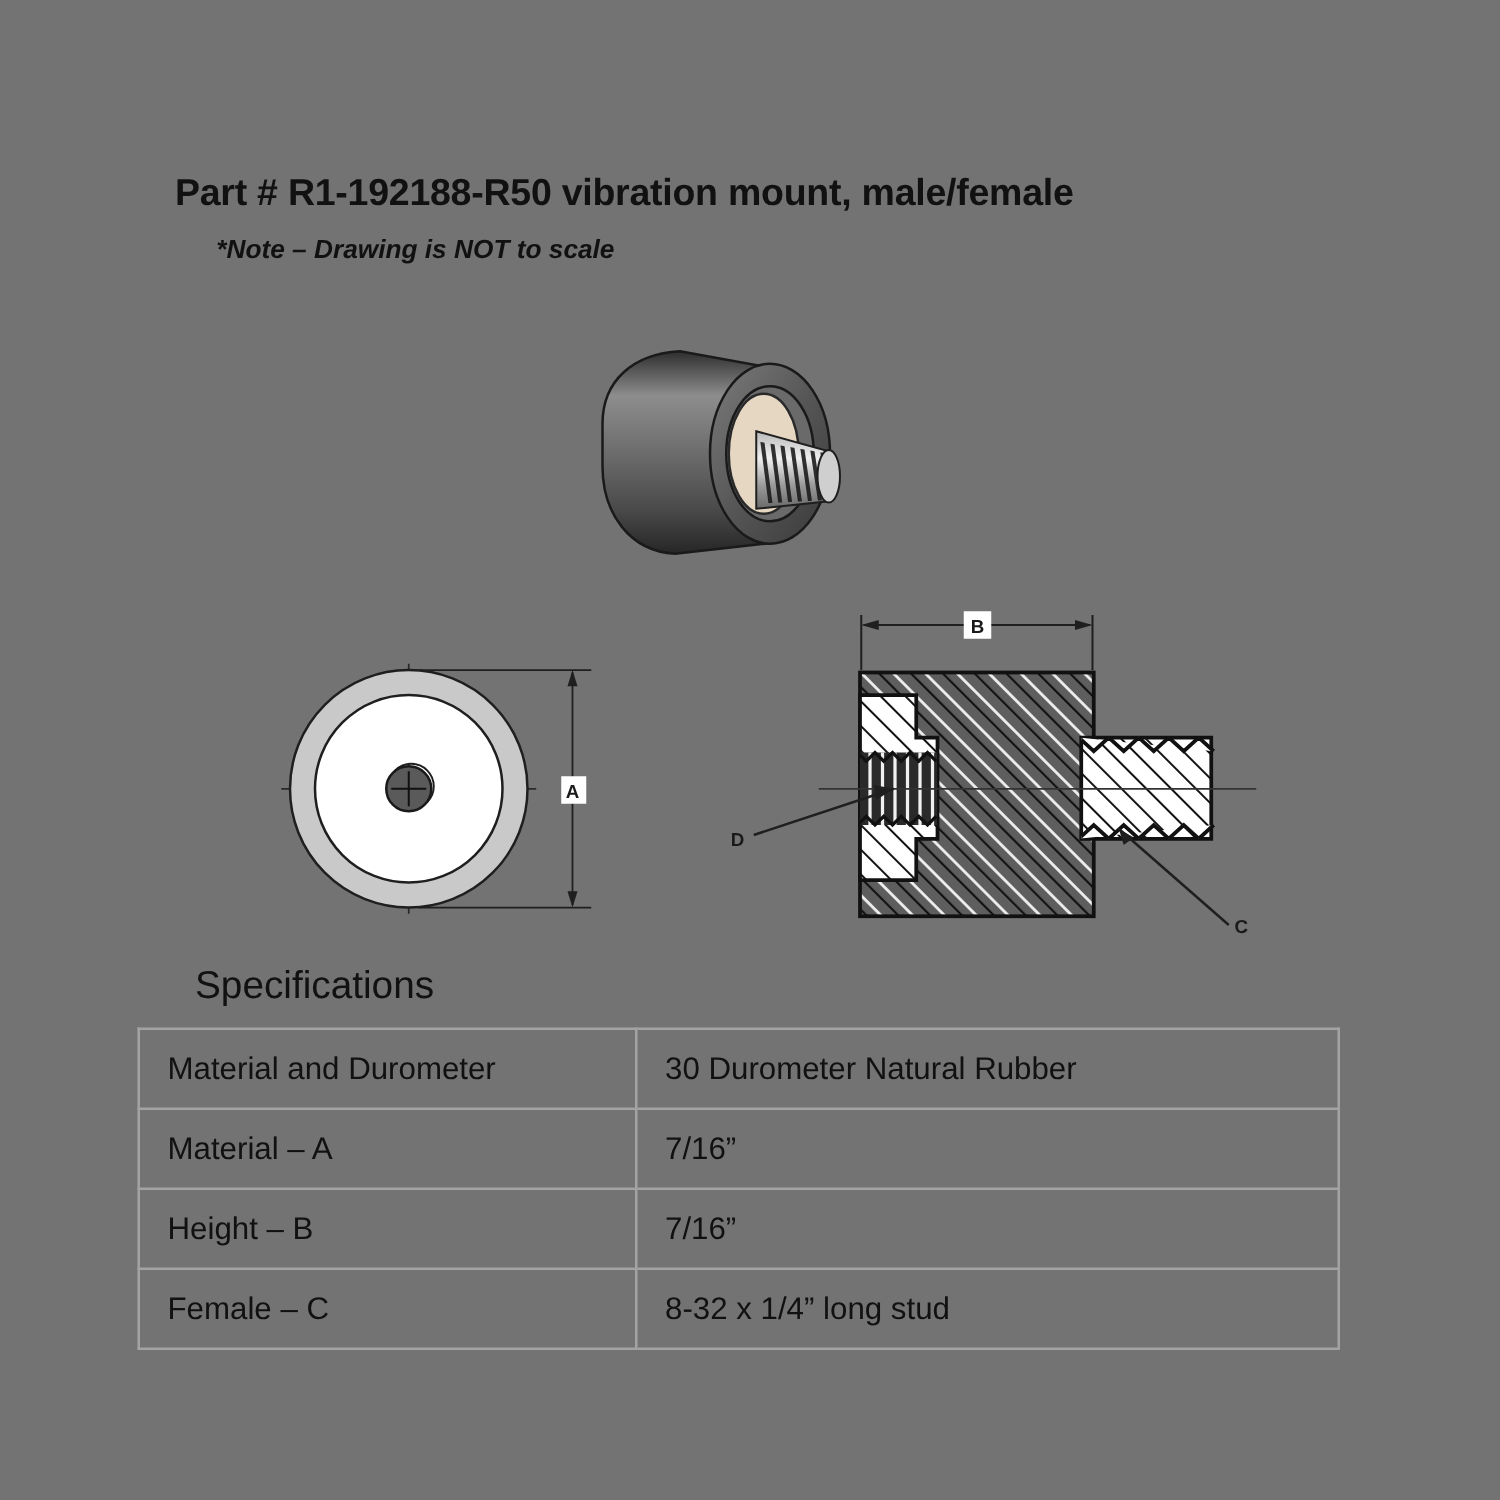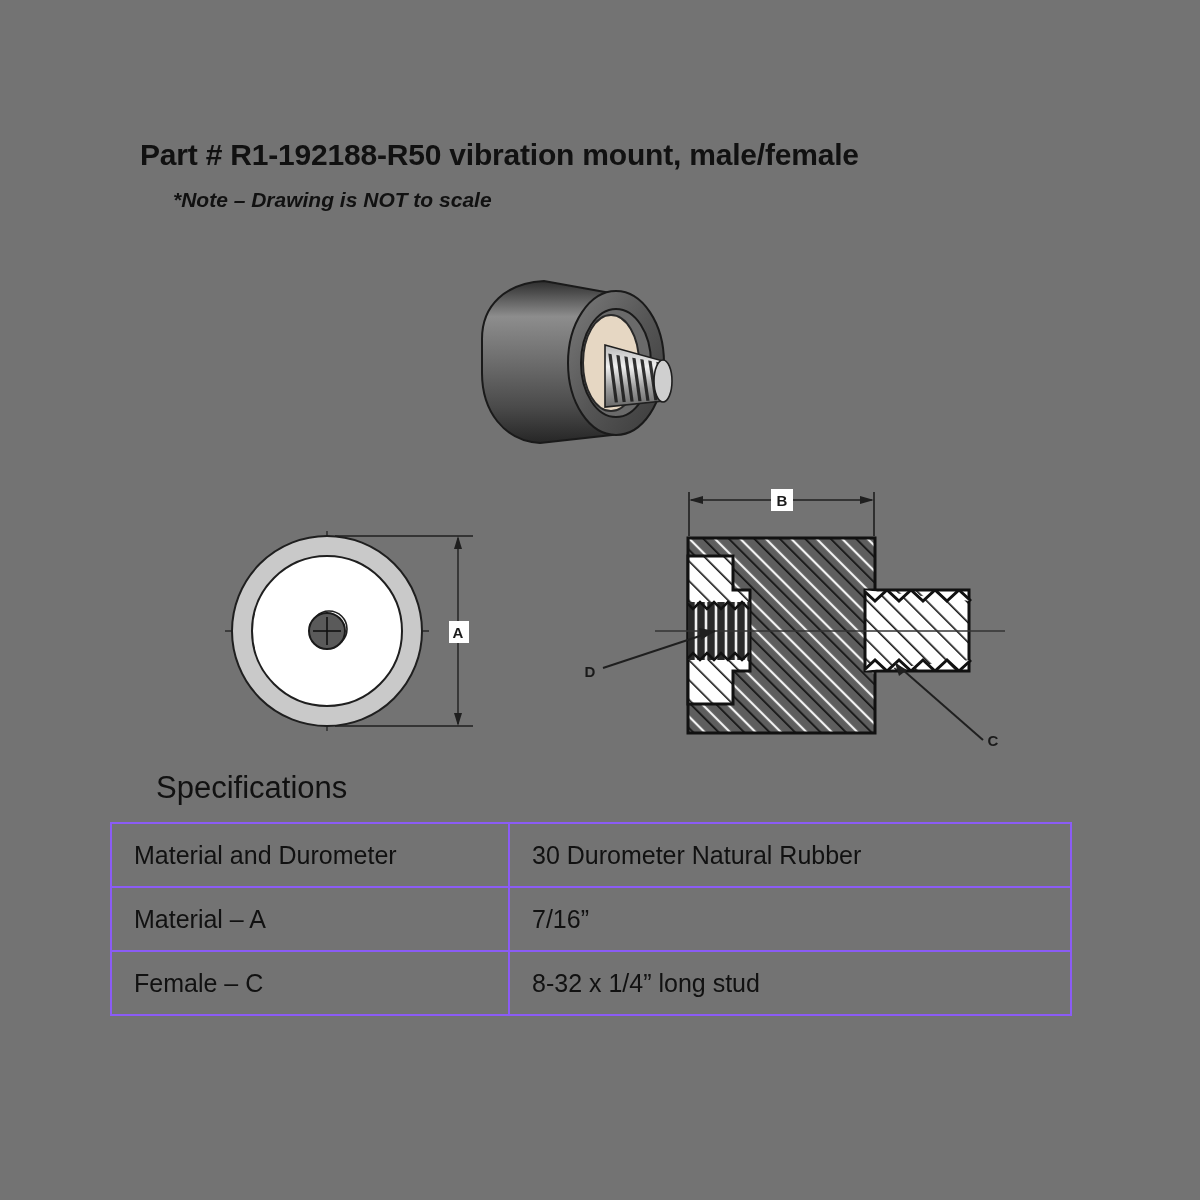--- a/index.html
+++ b/index.html
@@ -90,21 +90,21 @@
     position: absolute;
     left: 110px;
     top: 822px;
     width: 960px;
     border-collapse: collapse;
     table-layout: fixed;
   }
   #spec-table col.c1 { width: 398px; }
   #spec-table col.c2 { width: 562px; }
   #spec-table td {
-    border: 2px solid #8b5cf6;
+    border: 2px solid #a3a3a3;
     height: 62px;
     padding: 0 0 0 22px;
     font-size: 25px;
     font-weight: 400;
     color: #111111;
     vertical-align: middle;
     white-space: nowrap;
   }
 </style>
 </head>
@@ -307,19 +307,23 @@
     <tbody>
       <tr>
         <td>Material and Durometer</td>
         <td>30 Durometer Natural Rubber</td>
       </tr>
       <tr>
         <td>Material – A</td>
         <td>7/16”</td>
       </tr>
       <tr>
+        <td>Height – B</td>
+        <td>7/16”</td>
+      </tr>
+      <tr>
         <td>Female – C</td>
         <td>8-32 x 1/4” long stud</td>
       </tr>
     </tbody>
   </table>
 
 </div>
 
 </body></html>

